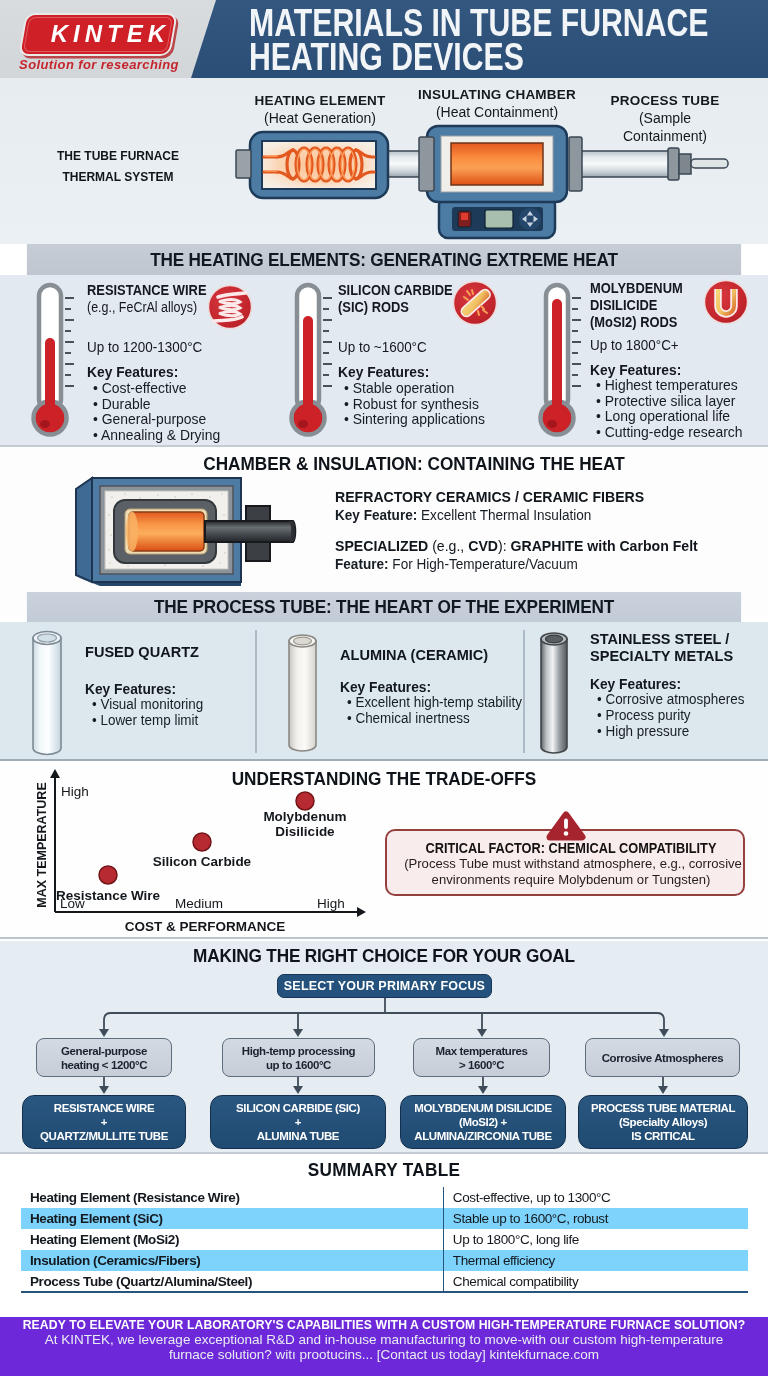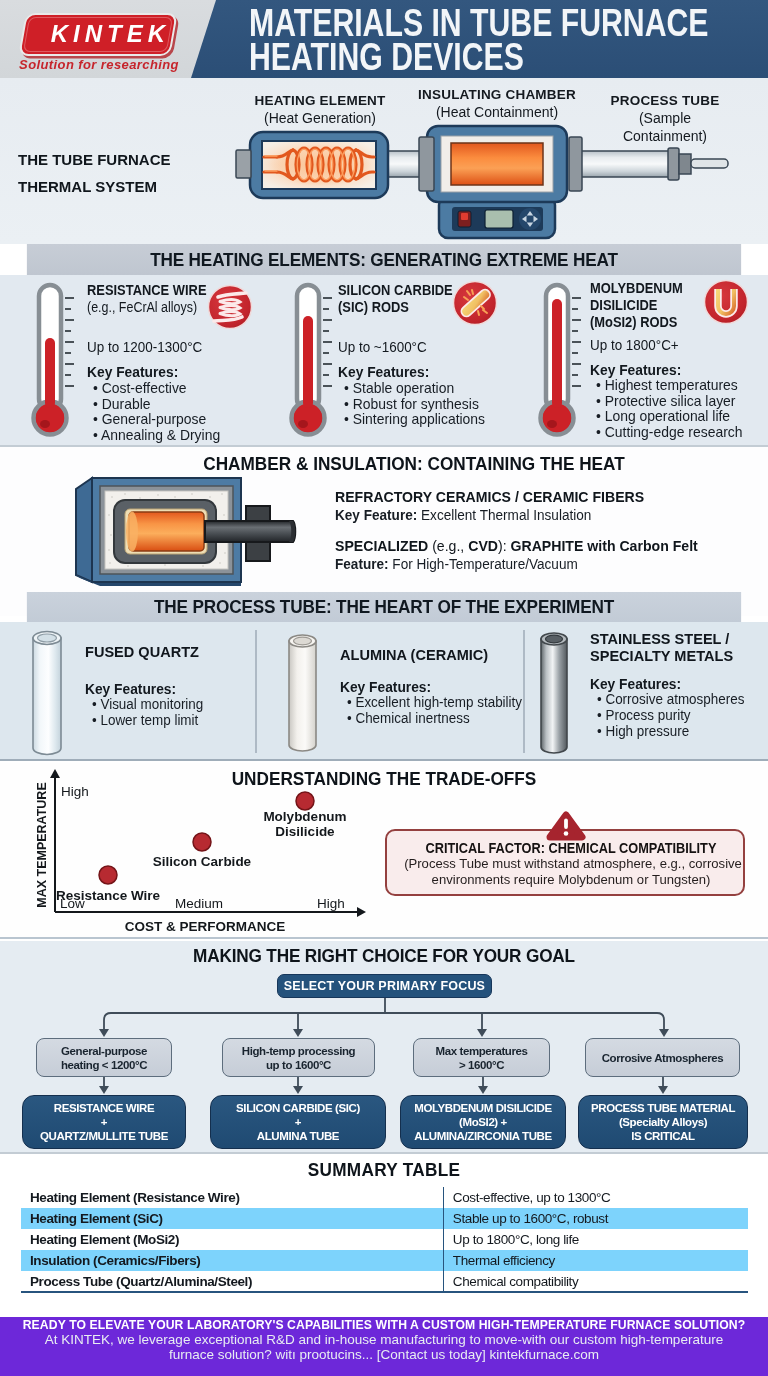--- a/index.html
+++ b/index.html
@@ -14,21 +14,21 @@
 #logo-box { position:absolute; left:22px; top:13px; width:152px; height:43px; background:#cf1f27; border-radius:10px; transform:skewX(-10deg); box-shadow:2.5px 2.5px 0 #b8464b; border:2px solid #e9e9e9; }
 #logo-box .inner { position:absolute; left:2px; top:2px; right:2px; bottom:2px; border:1.5px solid #de5a60; border-radius:7px; }
 #logo-text { position:absolute; left:30px; top:20px; width:140px; text-align:right; color:#fff; font-size:24px; font-weight:bold; font-style:italic; letter-spacing:5px; }
 #logo-sub { position:absolute; left:4px; top:57px; width:190px; text-align:center; color:#c6252c; font-size:13px; font-weight:bold; font-style:italic; letter-spacing:0.4px; }
 
 
 #hero { position:absolute; top:78px; left:0; width:768px; height:166px; background:linear-gradient(180deg,#e7ecf1 0%,#ebf0f4 100%); }
 .hlabel { position:absolute; text-align:center; color:#14191f; }
 .hlabel b { font-size:13.5px; letter-spacing:0.2px; }
 .hlabel span { font-size:14px; }
-#hero-left { position:absolute; left:18px; top:68px; width:200px; font-size:15px; font-weight:bold; color:#10161c; line-height:27px; }
+#hero-left { position:absolute; left:18px; top:68px; width:200px; text-align:center; font-size:12px; font-weight:bold; color:#10161c; line-height:21px; }
 
 
 .band { position:absolute; left:0; width:768px; text-align:center; font-weight:bold; color:#101820; }
 #band1 { top:244px; height:31px; line-height:31px; font-size:18.5px; letter-spacing:-0.2px; transform:scaleX(0.93); background:linear-gradient(180deg,#c7cdd6 0%,#bfc6d0 100%); }
 #band2 { top:592px; height:30px; line-height:30px; font-size:18.5px; letter-spacing:-0.2px; transform:scaleX(0.93); background:linear-gradient(180deg,#cad2dc 0%,#c2cbd6 100%); }
 
 
 #heat { position:absolute; top:275px; left:0; width:768px; height:172px; background:#e2e9f0; border-bottom:2px solid #c3ccd4; }
 .hcol-title { position:absolute; font-size:14.5px; font-weight:bold; color:#12181e; line-height:17px; transform:scaleX(0.89); transform-origin:left top; white-space:nowrap; }
 .hcol-sub { font-weight:normal; font-size:14px; }

